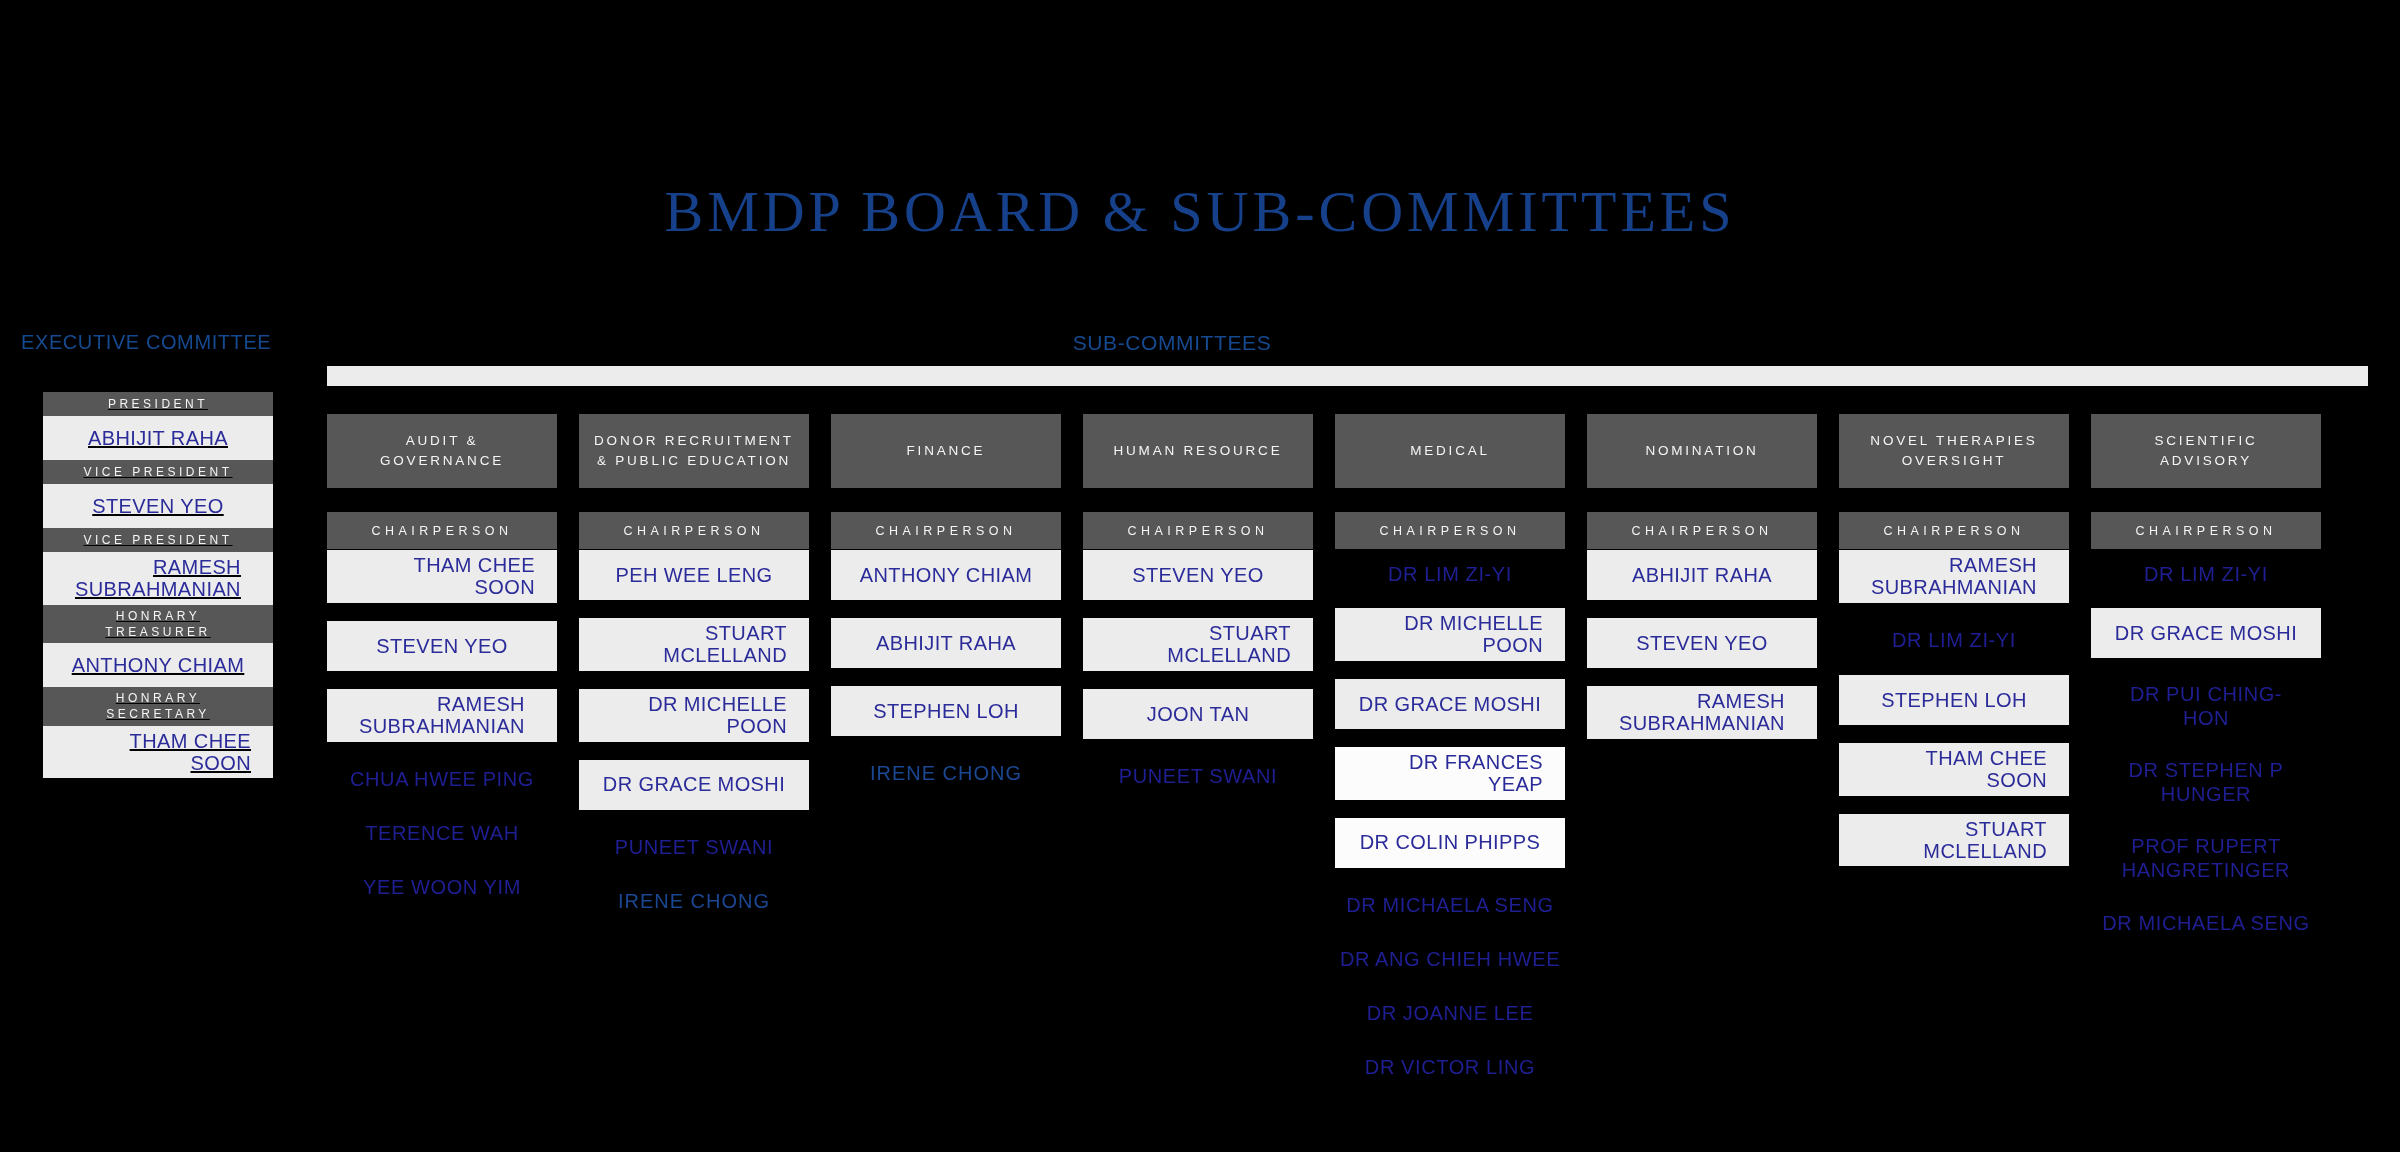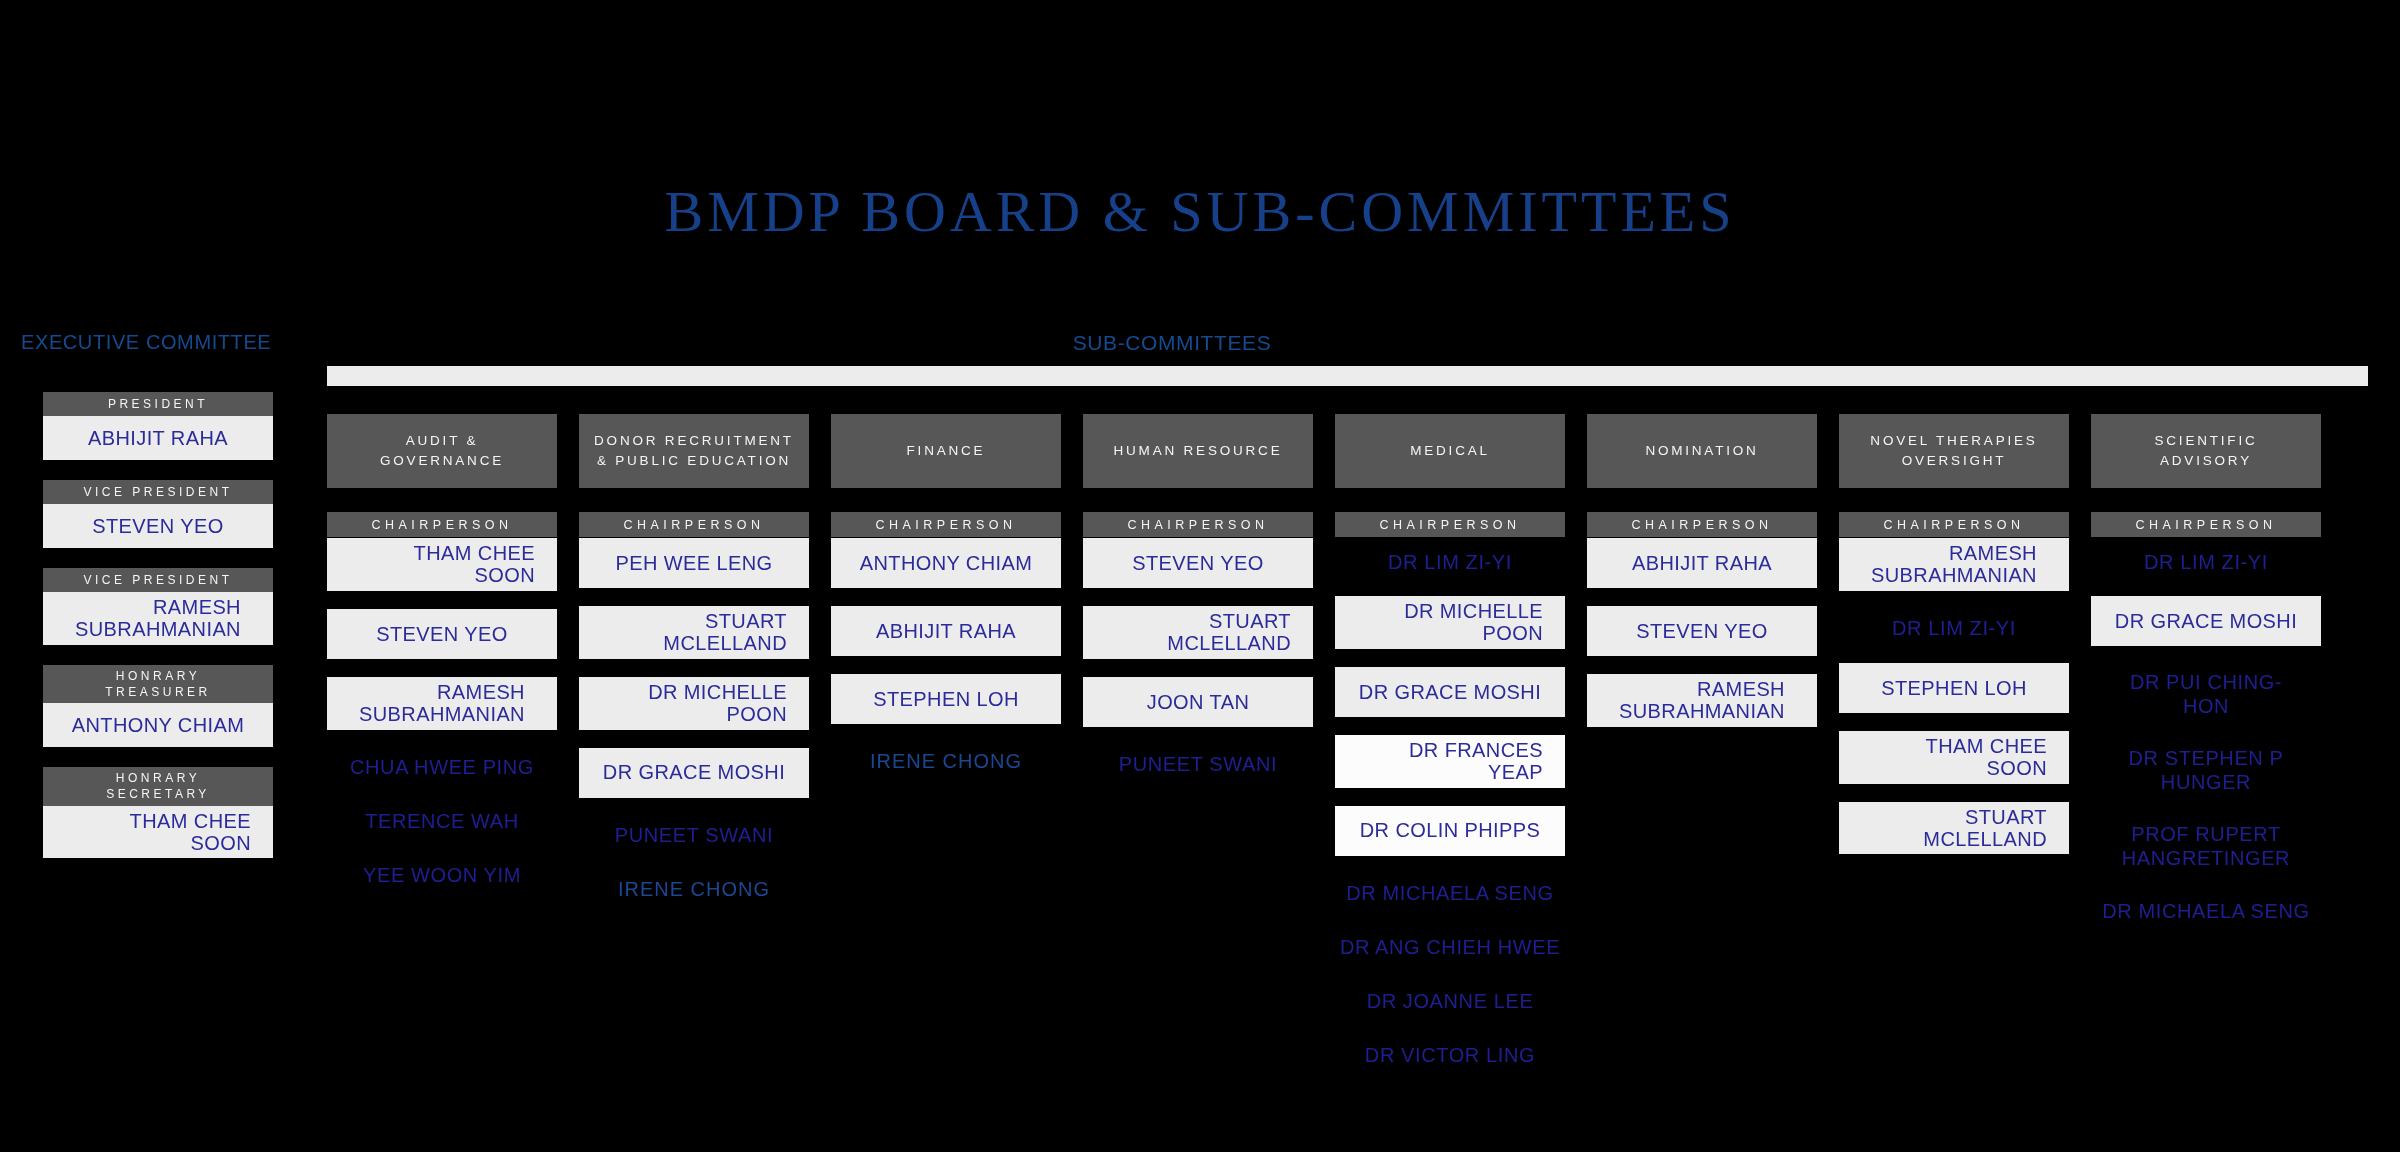--- a/index.html
+++ b/index.html
@@ -25,21 +25,21 @@
     font-size:20px;letter-spacing:0.6px;white-space:nowrap;
   }
   .exec-label{left:21px;}
   .sub-label{left:972px;width:400px;text-align:center;font-size:21px;}
   .rail{
     position:absolute;left:327px;top:366px;width:2041px;height:20px;
     background:var(--rail);
   }
   
   .exec-col{position:absolute;left:43px;top:392px;width:230px;}
-  .exec-group{margin-bottom:20px;}
+  .exec-group{margin-bottom:0;text-decoration:underline;}
   .rolebar{
     background:var(--gray);color:var(--whiteText);
     min-height:24px;padding:3px 4px;
     display:flex;align-items:center;justify-content:center;text-align:center;
     font-size:12px;letter-spacing:3.5px;line-height:1.35;white-space:pre-line;
   }
   
   .namebox{
     background:var(--light);min-height:44px;padding:4px 22px;
     display:flex;align-items:center;justify-content:center;text-align:right;
@@ -60,21 +60,21 @@
     display:grid;grid-template-columns:repeat(8,230px);column-gap:22px;
     align-items:start;
   }
   .cbox{
     height:74px;background:var(--gray);color:var(--whiteText);
     display:flex;align-items:center;justify-content:center;text-align:center;
     font-size:13.5px;letter-spacing:2.8px;line-height:1.5;white-space:pre-line;
     margin-bottom:24px;padding:0 4px;
   }
   .chairbar{
-    height:25px;background:var(--gray);color:var(--whiteText);
+    height:37px;background:var(--gray);color:var(--whiteText);
     display:flex;align-items:center;justify-content:center;
     font-size:12.5px;letter-spacing:4.5px;margin-bottom:1px;
   }
   .chair-name{min-height:50px;margin-bottom:18px;}
   .chair-plain{min-height:48px;margin-bottom:10px;}
   .member.namebox{min-height:50px;margin-bottom:18px;}
   .member.plainname{margin-bottom:16px;}
 </style>
 </head>
 <body>

